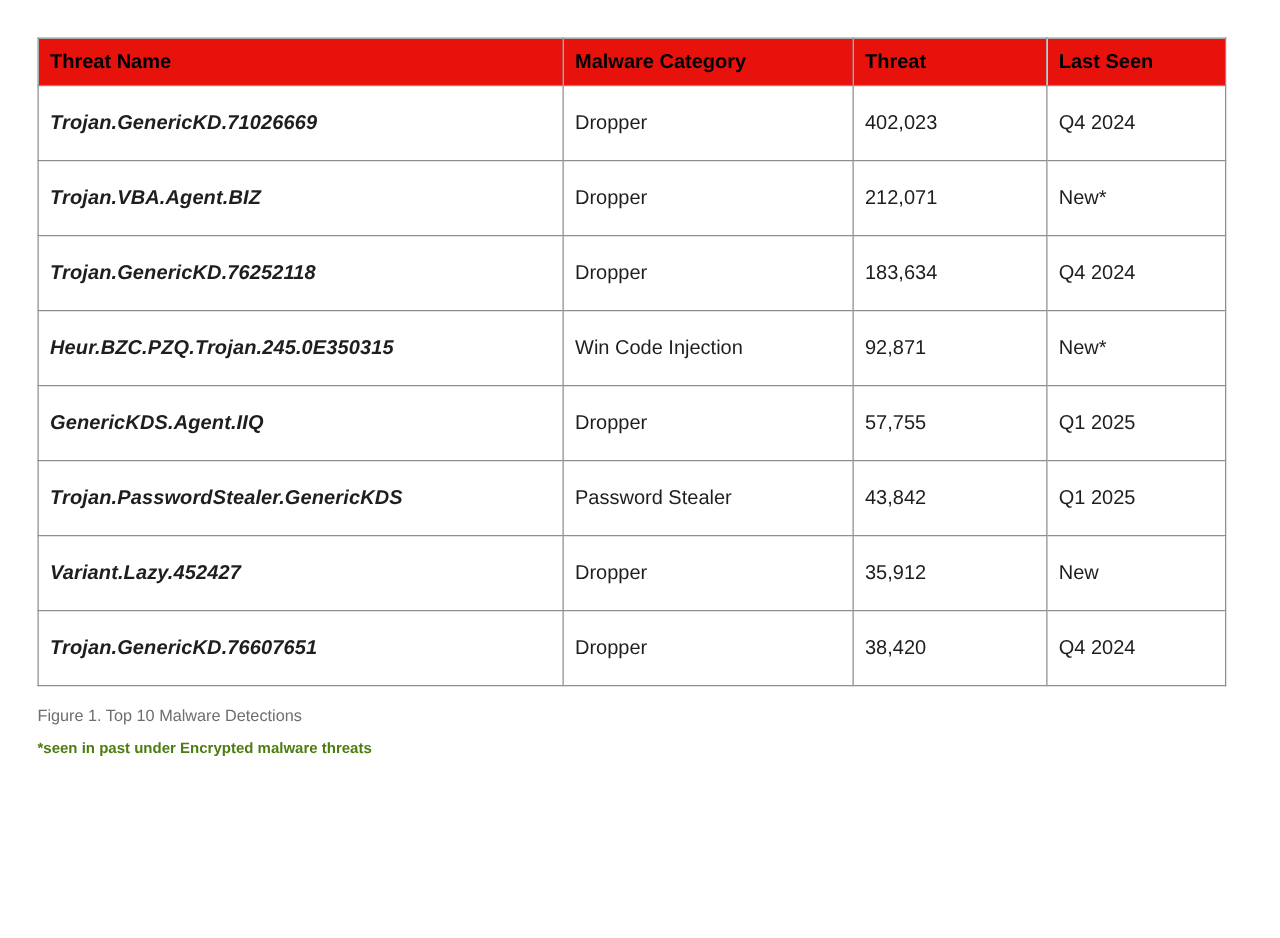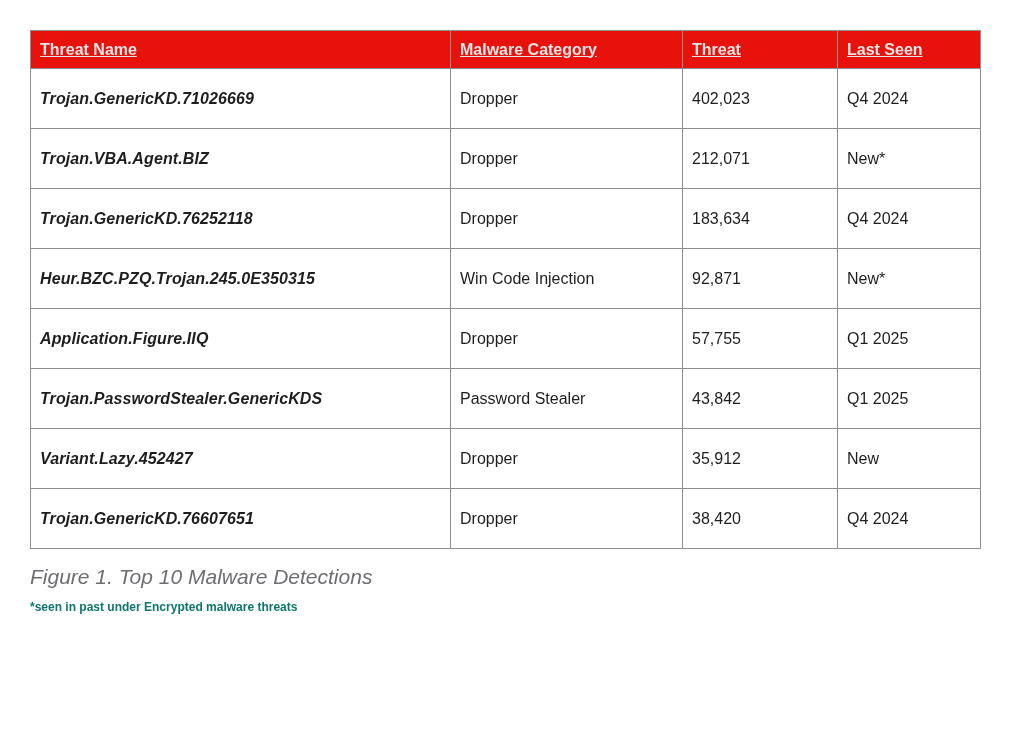--- a/index.html
+++ b/index.html
@@ -25,47 +25,45 @@
   table.malware-table td{
     border:1px solid var(--border-gray);
     padding:0 8px 0 9px;
     vertical-align:middle;
     text-align:left;
     white-space:nowrap;
     overflow:hidden;
   }
   table.malware-table thead th{
     background:var(--header-red);
-    color:#e5e5e5;
+    color:#000000;
     font-weight:bold;
     font-size:16px;
     height:38px;
-    text-decoration:underline;
   }
   table.malware-table tbody td{
     height:60px;
     font-size:16px;
     color:var(--text-dark);
   }
   table.malware-table tbody td.threat{
     font-weight:bold;
     letter-spacing:0.1px;
     font-style:italic;
   }
   .caption{
     margin:16px 0 0 0;
-    font-style:italic;
-    font-size:21px;
+    font-size:13px;
     color:var(--caption-gray);
   }
   .footnote{
     margin:11px 0 0 0;
     font-weight:bold;
     font-size:12px;
-    color:#0f766e;
+    color:#4d7c0f;
   }
 </style>
 </head>
 <body>
 
 <div class="page">
 
   <table class="malware-table">
     <colgroup>
       <col style="width:420px">
@@ -105,21 +103,21 @@
 
     <tr>
       <td class="threat">Heur.BZC.PZQ.Trojan.245.0E350315</td>
       <td>Win Code Injection</td>
       <td>92,871</td>
       <td>New*</td>
     </tr>
 
 
     <tr>
-      <td class="threat">Application.Figure.IIQ</td>
+      <td class="threat">GenericKDS.Agent.IIQ</td>
       <td>Dropper</td>
       <td>57,755</td>
       <td>Q1 2025</td>
     </tr>
 
     <tr>
       <td class="threat">Trojan.PasswordStealer.GenericKDS</td>
       <td>Password Stealer</td>
       <td>43,842</td>
       <td>Q1 2025</td>

